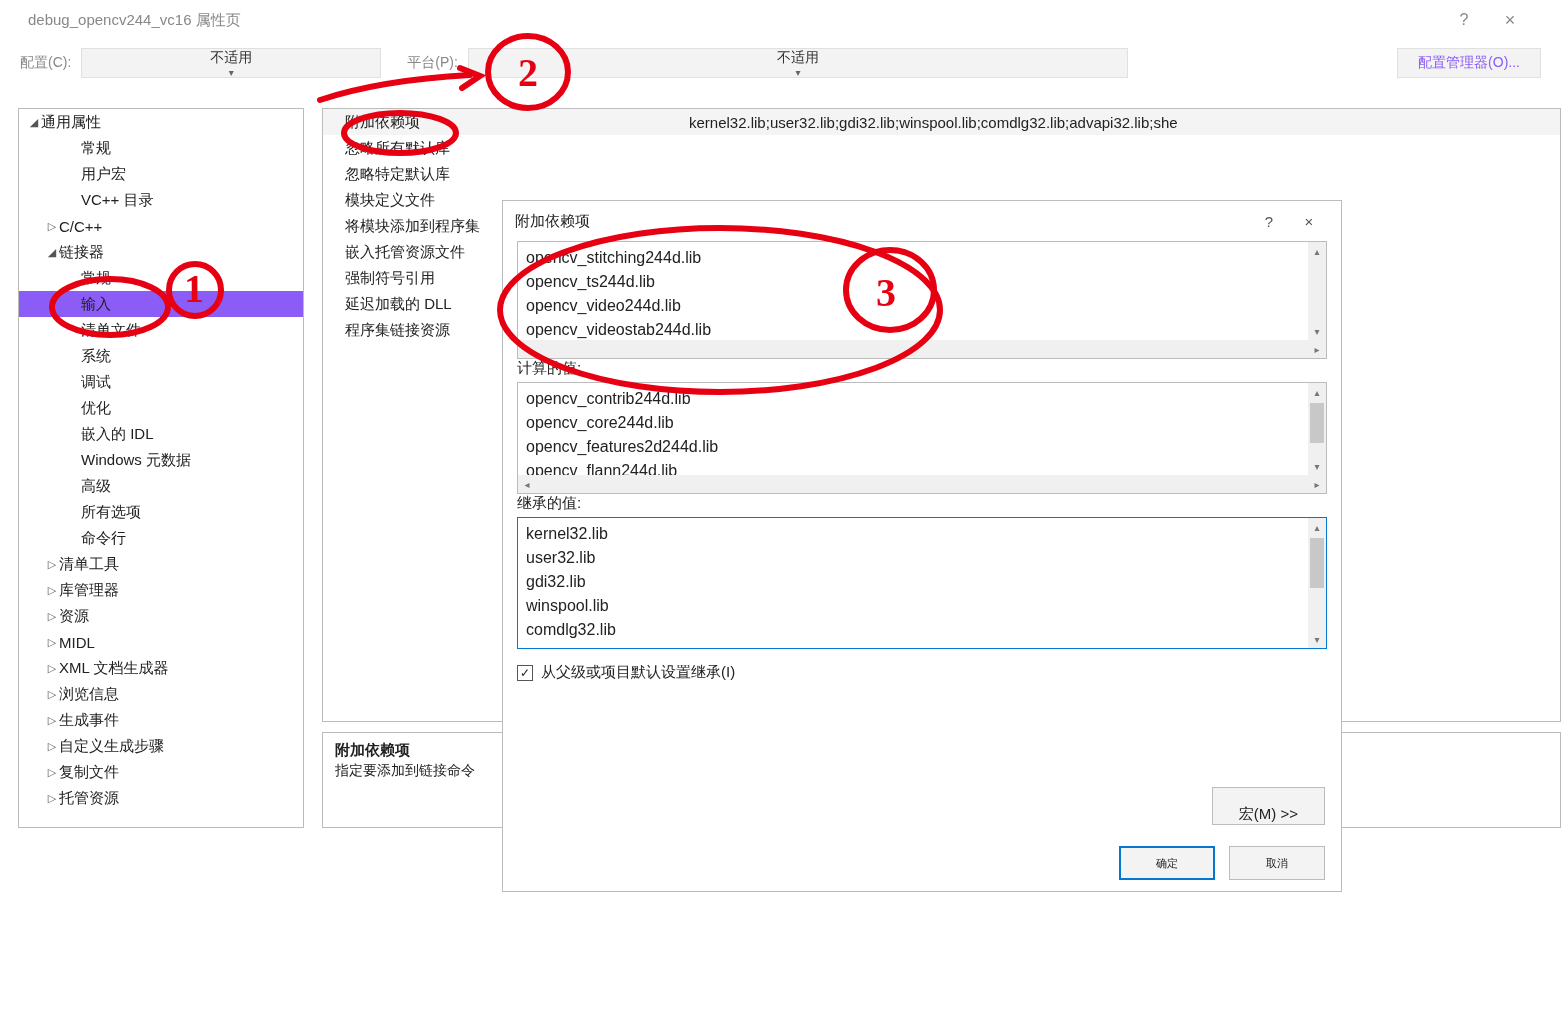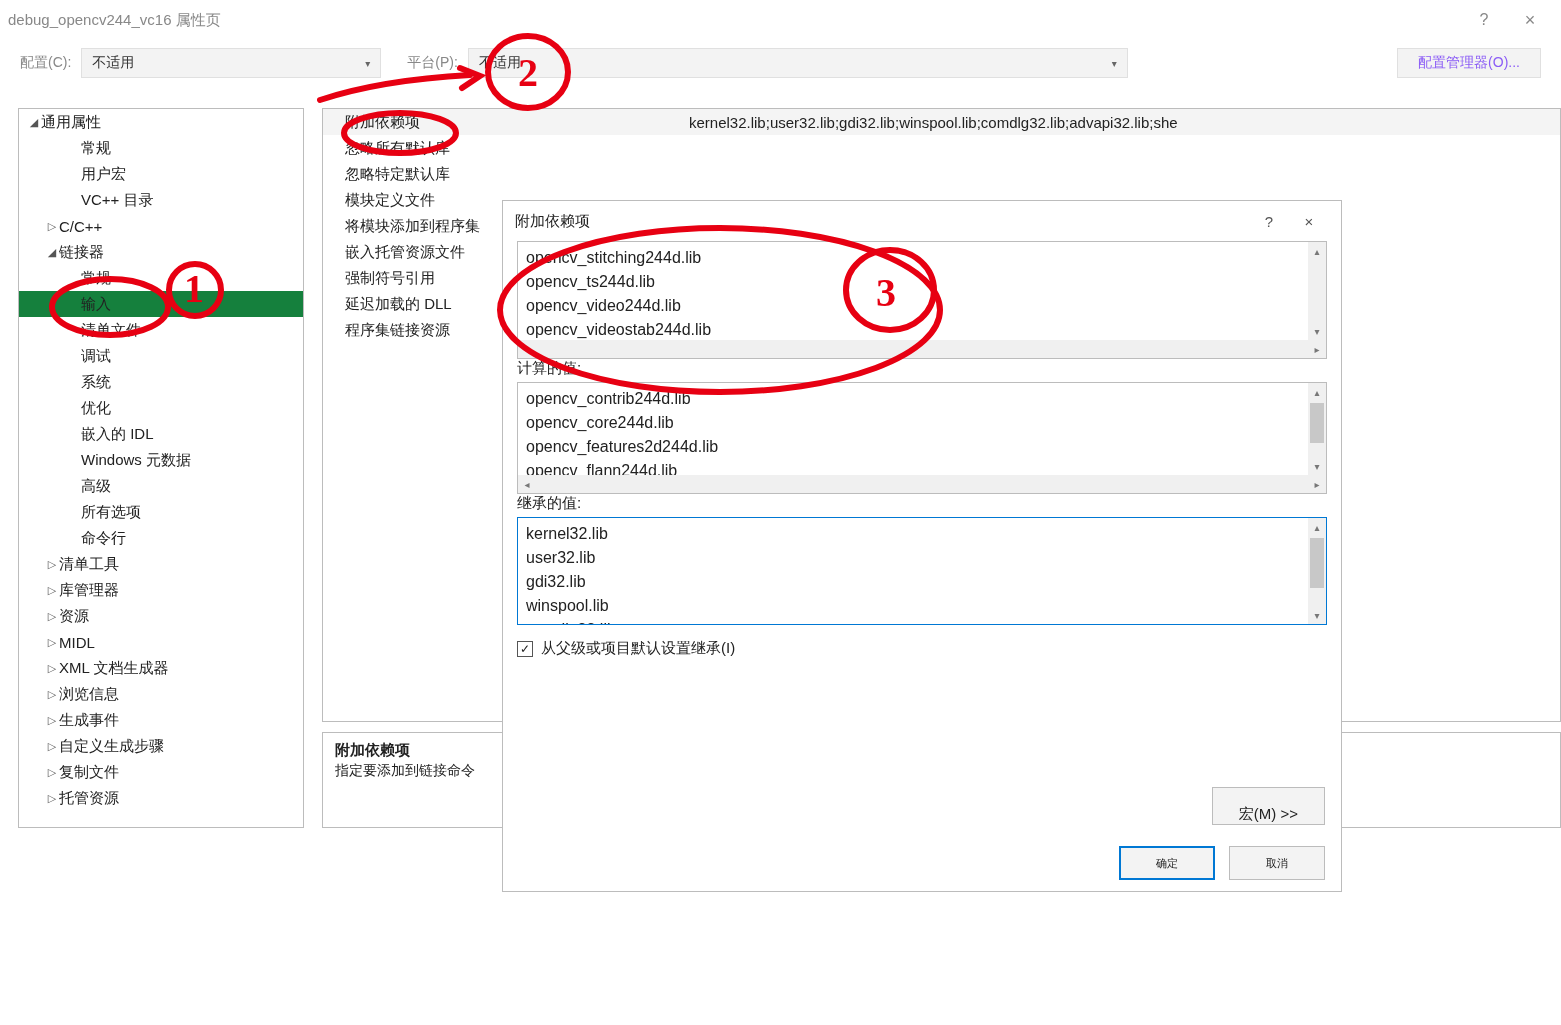--- a/index.html
+++ b/index.html
@@ -11,21 +11,21 @@
     height: 1025px;
     position: relative;
     overflow: hidden;
     color: #222;
   }
   
   .titlebar {
     height: 40px;
     display: flex;
     align-items: center;
-    padding: 0 8px;
+    padding: 0 28px;
     color: #888;
     font-size: 15px;
   }
   .titlebar .spacer { flex: 1; }
   .titlebar .btn { width: 46px; text-align: center; color: #888; font-size: 16px; }
   .titlebar .close { font-size: 18px; }
   
   .configrow {
     height: 46px;
     display: flex;
@@ -36,20 +36,21 @@
   }
   .configrow label { margin-right: 4px; }
   .dropdown {
     height: 30px;
     background: #f3f3f3;
     border: 1px solid #e0e0e0;
     display: flex;
     align-items: center;
     padding: 0 10px;
     justify-content: space-between;
+    flex-direction: column;
   }
   .dropdown .arrow { font-size: 10px; color: #666; }
   .dropdown.config { width: 300px; color:#333;}
   .dropdown.platform { width: 660px; color:#333;}
   .cfg-mgr-btn {
     height: 30px;
     padding: 0 20px;
     background: #f3f3f3;
     border: 1px solid #e0e0e0;
     display: flex;
@@ -76,21 +77,21 @@
   }
   .tree-item {
     height: 26px;
     display: flex;
     align-items: center;
     padding-left: 8px;
     font-size: 15px;
     color: #222;
     white-space: nowrap;
   }
-  .tree-item.selected { background: #15803d; }
+  .tree-item.selected { background: #8b5cf6; }
   .tree-item .exp {
     width: 14px;
     display: inline-block;
     color: #555;
     font-size: 11px;
     text-align:center;
   }
   .ind1 { padding-left: 26px; }
   .ind3 { padding-left: 62px; }
 
@@ -194,21 +195,21 @@
     line-height: 24px;
     overflow: hidden;
   }
   .listbox-wrap .scrollbar-v { bottom:18px; }
   .listbox-wrap.nohscroll .scrollbar-v { bottom:0; }
   .listbox-thumb {
     position:absolute; right:2px; width:14px; background:#c8c8c8;
   }
   .inherit-box {
     border: 1px solid #0078d4;
-    height: 108px;
+    height: 132px;
     position:relative;
     display:flex; flex-direction:column;
   }
   .inherit-content {
     flex:1;
     padding: 4px 8px;
     font-size: 16px;
     line-height: 24px;
     overflow:hidden;
   }
@@ -307,24 +308,24 @@
         <div class="tree-item ind3">
           <span>常规</span>
         </div>
         <div class="tree-item selected ind3">
           <span>输入</span>
         </div>
         <div class="tree-item ind3">
           <span>清单文件</span>
         </div>
         <div class="tree-item ind3">
+          <span>系统</span>
+        </div>
+        <div class="tree-item ind3">
           <span>调试</span>
-        </div>
-        <div class="tree-item ind3">
-          <span>系统</span>
         </div>
         <div class="tree-item ind3">
           <span>优化</span>
         </div>
         <div class="tree-item ind3">
           <span>嵌入的 IDL</span>
         </div>
         <div class="tree-item ind3">
           <span>Windows 元数据</span>
         </div>

